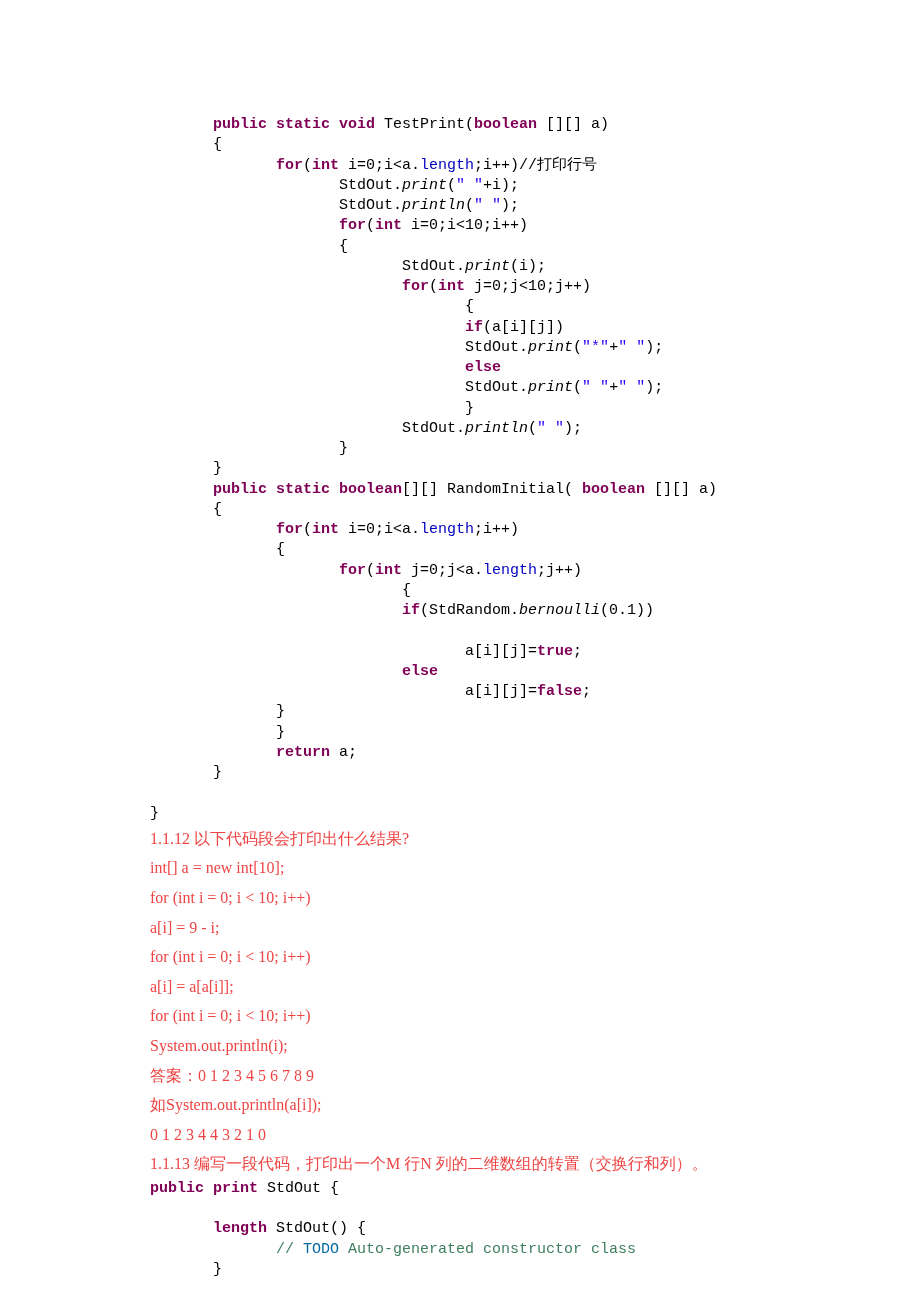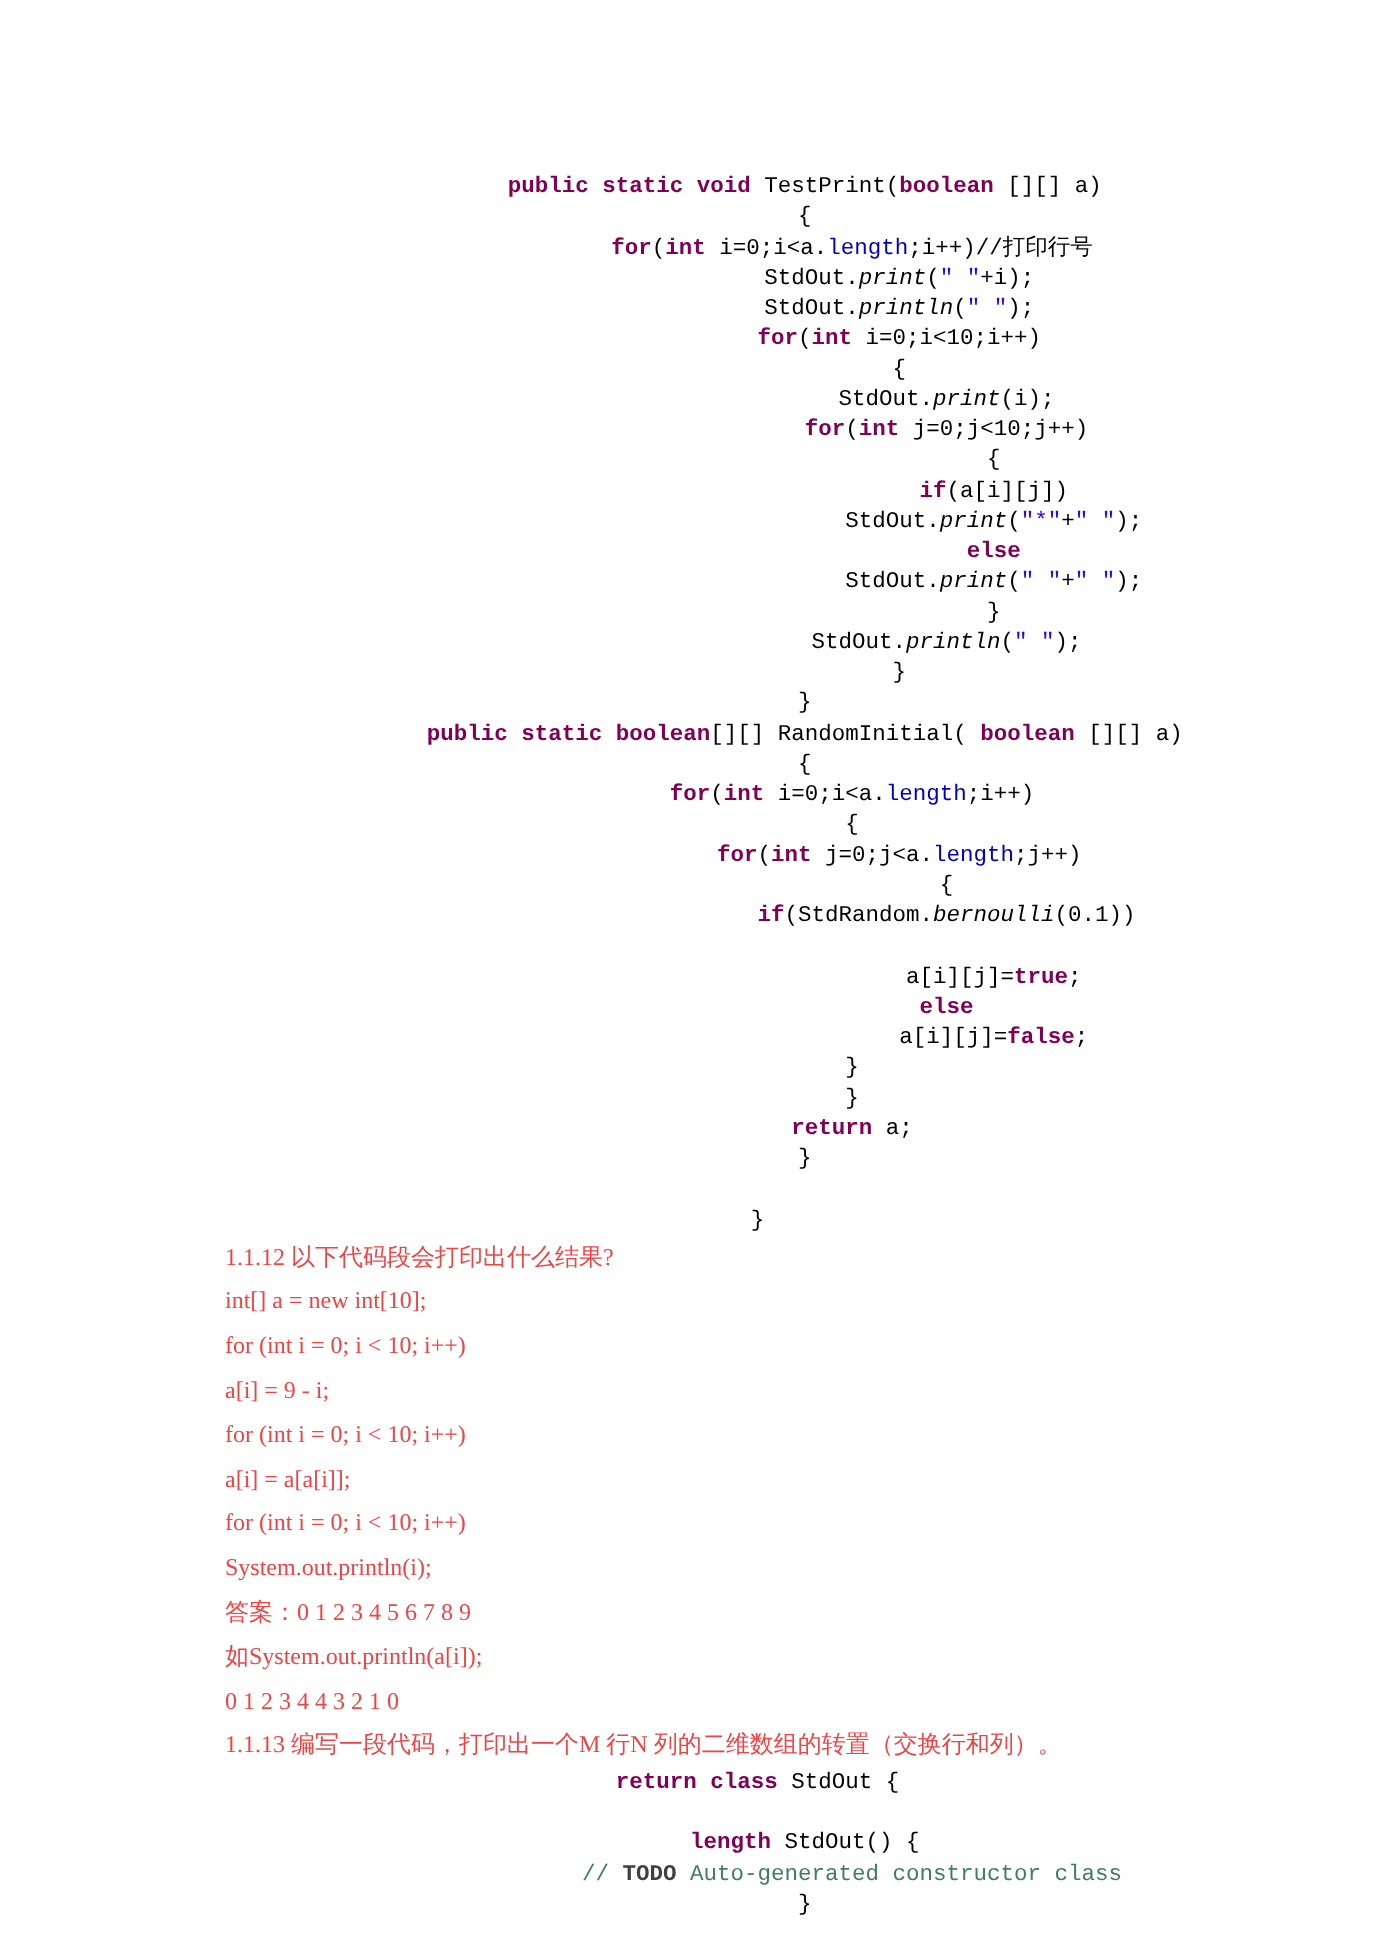--- a/index.html
+++ b/index.html
@@ -12,35 +12,34 @@
     color: #000;
   }
   .page {
     width: 920px;
     min-height: 1302px;
     box-sizing: border-box;
     padding: 115px 60px 60px 150px;
   }
   .code {
     white-space: pre;
-    text-align: center;
   }
   .prose {
     font-family: SimSun, "宋体", serif;
     font-size: 16px;
     line-height: 1.85;
     color: #ef4444;
     white-space: pre-wrap;
   }
   .kw { color: #7f0055; font-weight: bold; }
   .fld { color: #0000c0; }
   .str { color: #2a00ff; }
   .mth { font-style: italic; }
   .cmt { color: #3f7f5f; }
-  .tag { color: #404040; font-weight: bold; }
+  .tag { color: #0369a1; font-weight: normal; }
 </style>
 </head>
 <body>
 
 <div class="page">
 
 <div class="code">       <span class="kw">public static void</span><span> TestPrint(</span><span class="kw">boolean</span><span> [][] a)</span>
        <span>{</span>
               <span class="kw">for</span><span>(</span><span class="kw">int</span><span> i=0;i&lt;a.</span><span class="fld">length</span><span>;i++)//打印行号</span>
                      <span>StdOut.</span><span class="mth">print</span><span>(</span><span class="str">" "</span><span>+i);</span>
@@ -82,19 +81,19 @@
 <span>a[i] = 9 - i;</span>
 <span>for (int i = 0; i &lt; 10; i++)</span>
 <span>a[i] = a[a[i]];</span>
 <span>for (int i = 0; i &lt; 10; i++)</span>
 <span>System.out.println(i);</span>
 <span>答案：0 1 2 3 4 5 6 7 8 9</span>
 <span>如System.out.println(a[i]);</span>
 <span>0 1 2 3 4 4 3 2 1 0</span>
 <span>1.1.13 编写一段代码，打印出一个M 行N 列的二维数组的转置（交换行和列）。</span></div>
 
-<div class="code"><span class="kw">return class</span><span> StdOut {</span>
+<div class="code"><span class="kw">public print</span><span> StdOut {</span>
 
        <span class="kw">length</span><span> StdOut() {</span>
               <span class="cmt">// </span><span class="tag">TODO</span><span class="cmt"> Auto-generated constructor class</span>
        <span>}</span></div>
 
 </div>
 
 </body></html>

